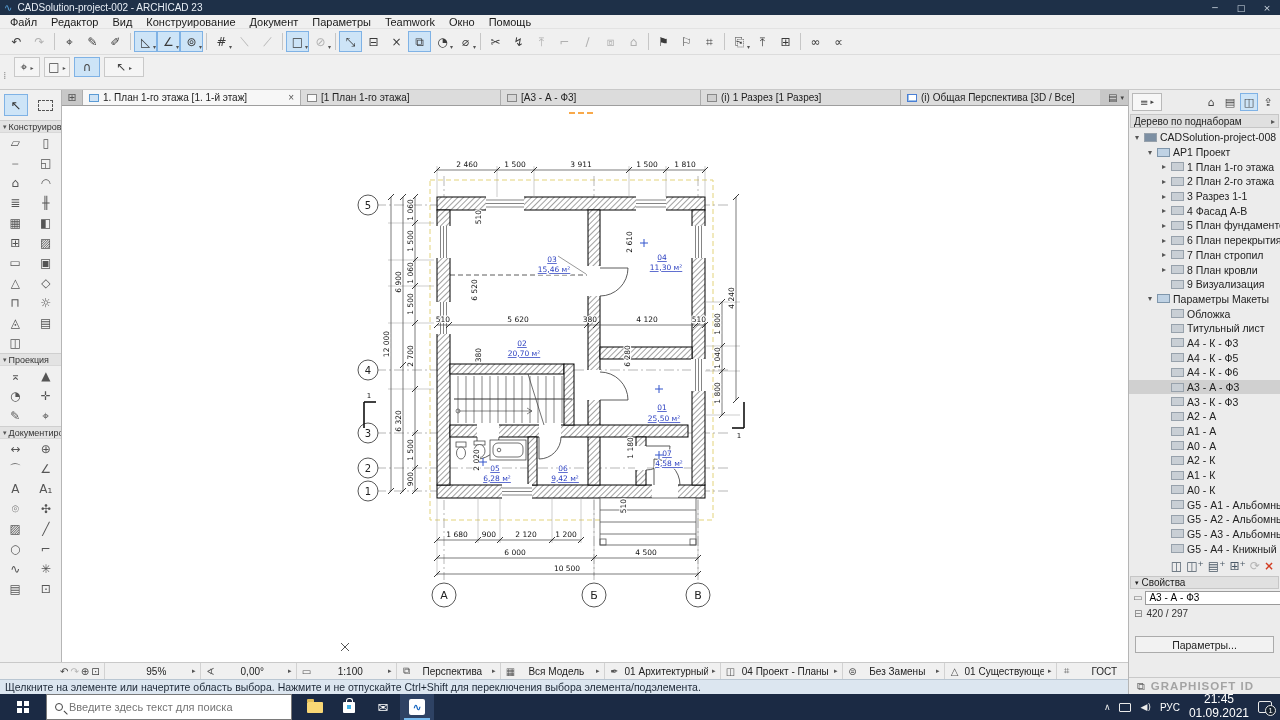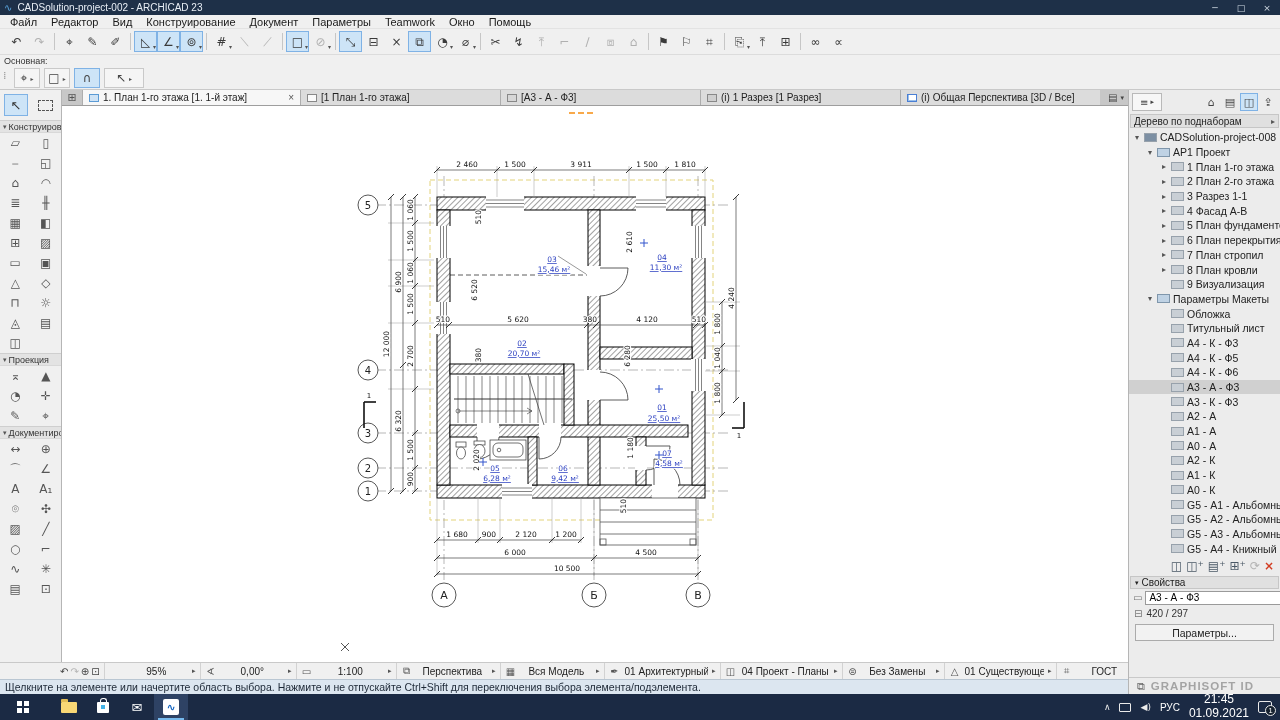--- a/index.html
+++ b/index.html
@@ -85,21 +85,21 @@
   .ib .tic{background:#7c8fa3;}
   .if .tic{background:#bfd2e4;border-color:#7f96ab;}
   .tree-actions{height:20px;display:flex;align-items:center;justify-content:flex-end;gap:4px;padding-right:6px;}
   .tact{font-size:12px;color:#4a5866;font-family:"DejaVu Sans",sans-serif;}
   .tact.dis{color:#b5b5b5;}
   .tact.red{color:#d23c22;font-weight:bold;}
   .props-header{height:13px;background:#e0e0e0;border:1px solid #c6c6c6;display:flex;align-items:center;gap:3px;font-size:10px;padding:0 4px;margin:0 1px;}
   .props-row{height:17px;display:flex;align-items:center;gap:3px;padding:1px 4px;}
   .props-row input{flex:1;height:14px;border:1px solid #9a9a9a;font-size:10px;padding:0 3px;background:#fff;font-family:"Liberation Sans",sans-serif;}
   .size-row{height:14px;display:flex;align-items:center;gap:4px;font-size:10px;padding:0 5px;color:#333;}
-  .params-btn{height:17px;margin:4px 6px;border:1px solid #ababab;background:#f2f2f2;display:flex;align-items:center;justify-content:center;font-size:10.5px;}
+  .params-btn{height:17px;margin:16px 6px;border:1px solid #ababab;background:#f2f2f2;display:flex;align-items:center;justify-content:center;font-size:10.5px;}
   .nav-fill{flex:1;}
   .nav-footer{height:17px;border-top:1px solid #c9c9c9;display:flex;align-items:center;gap:6px;padding:0 8px;}
   .gsid{color:#a4a4a4;font-size:11.5px;letter-spacing:1px;font-weight:bold;text-align:center;}
 
   
   .quickbar{position:absolute;left:0;top:662px;width:1128px;height:17px;background:#f0f0f0;border-top:1px solid #c9c9c9;display:flex;align-items:center;font-size:10px;overflow:hidden;}
   .qnav{display:flex;align-items:center;gap:2px;padding:0 4px 0 60px;}
   .qn{font-size:10px;color:#444;font-family:"DejaVu Sans",sans-serif;}
   .qn.dis{color:#b5b5b5;}
   .qseg{height:100%;display:flex;align-items:center;border-left:1px solid #d2d2d2;padding:0 4px;gap:4px;flex:0 0 auto;}
@@ -299,21 +299,20 @@
     <span class="tb">
       <span class="g">∞</span>
     </span>
     <span class="tb">
       <span class="g">∝</span>
     </span>
   </div>
 
 <div class="subbar">
   <span class="grip ico">⁞</span>
-  <div class="lbl">Основная:</div>
   <div class="sbrow">
 
   <span class="sb dd">
         <span class="ico">⌖</span>
       </span>
       <span class="sb dd">
         <span class="ico">□</span>
       </span>
       <span class="sb sel">
         <span class="ico">∩</span>
@@ -1004,20 +1003,24 @@
 </div>
 
 <div class="hintbar">
   <span>Щелкните на элементе или начертите область выбора. Нажмите и не отпускайте Ctrl+Shift для переключения выбора элемента/подэлемента.</span>
 </div>
 
 <div class="taskbar">
   <span class="startbtn">
       <span class="win-ic"></span>
     </span>
+  <span class="tsearch">
+    <span class="mag"></span>
+    <input placeholder="Введите здесь текст для поиска" style="">
+  </span>
   <span class="tapps">
     <span class="tapp">
         <span class="folder-ic"></span>
       </span>
     <span class="tapp">
         <span class="store-ic"></span>
       </span>
     <span class="tapp">
         <span class="mail-ic ico">✉</span>
       </span>

